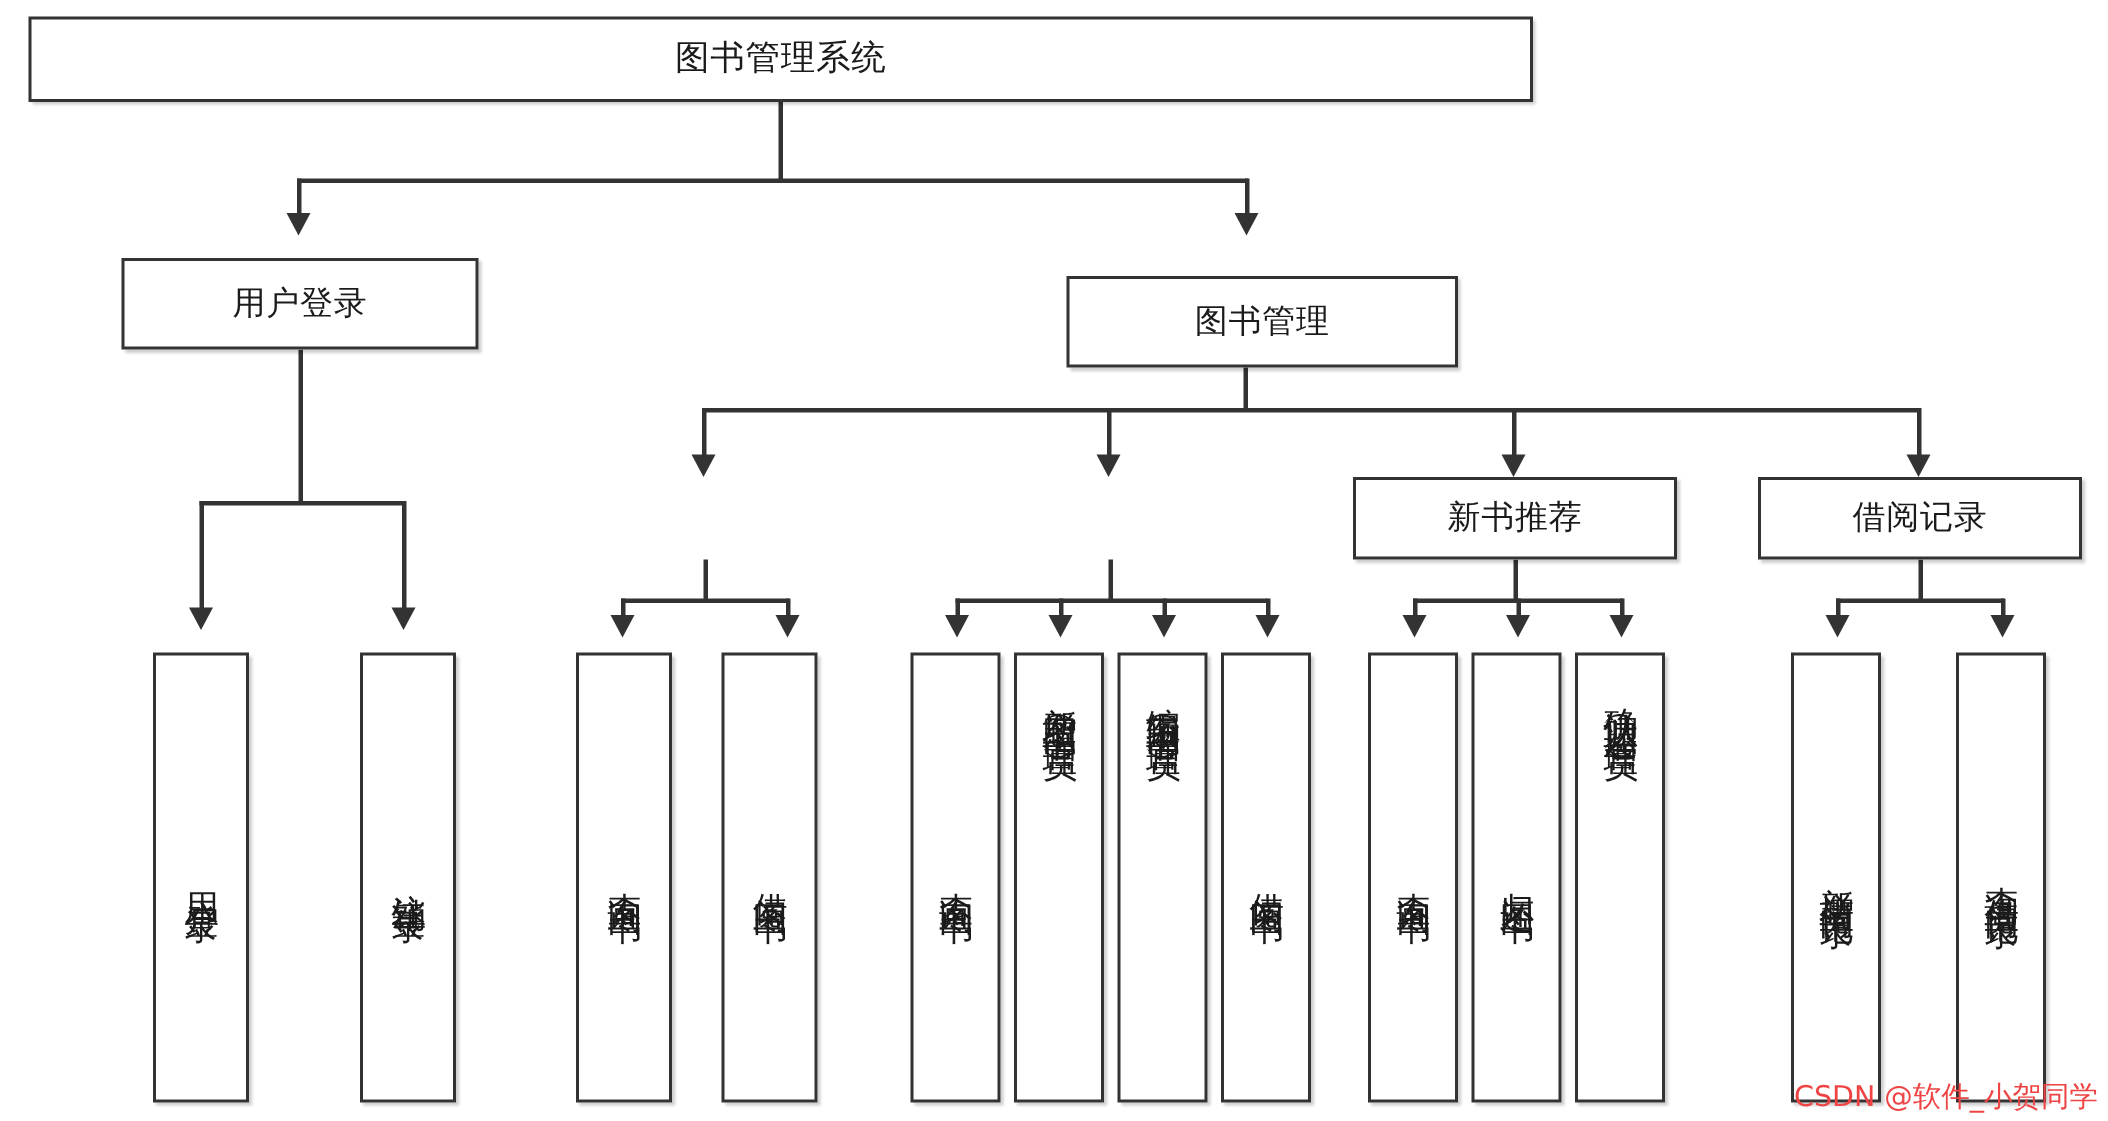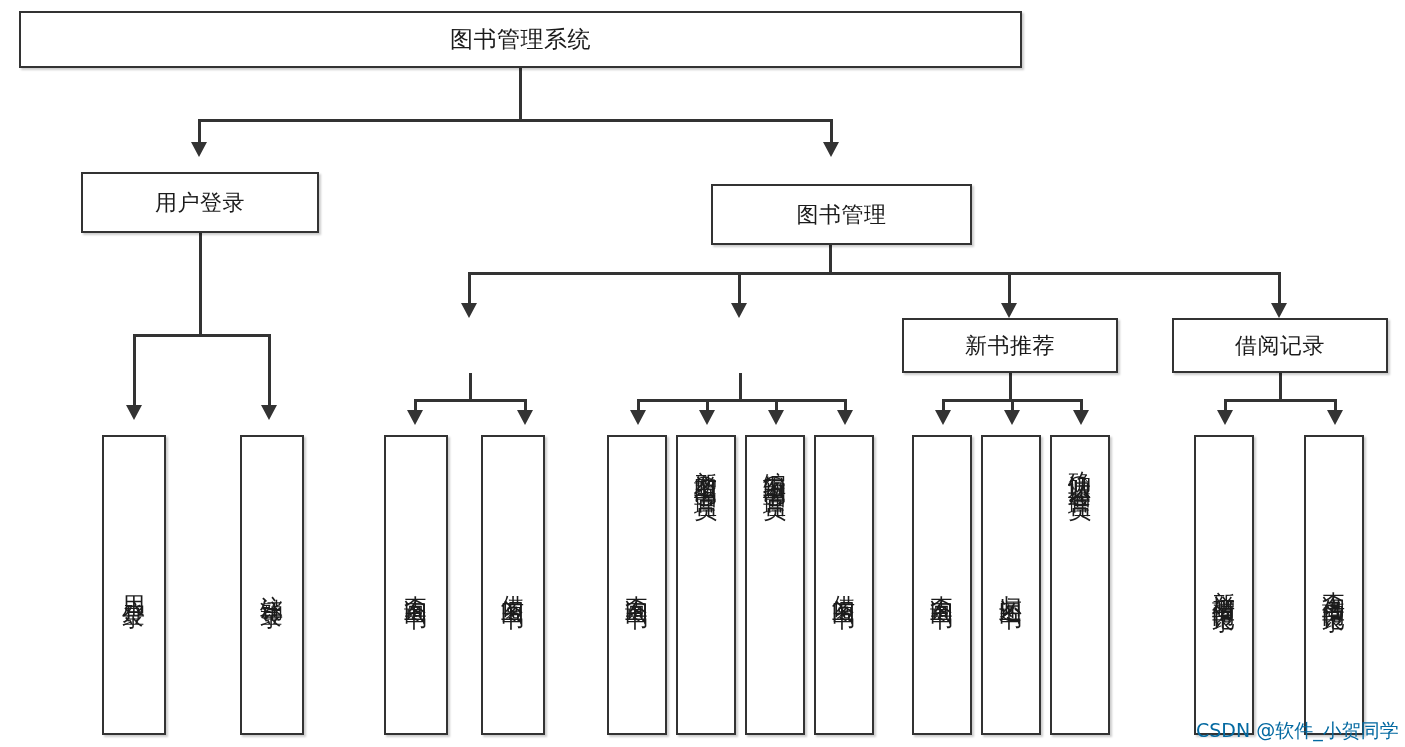--- a/index.html
+++ b/index.html
@@ -69,21 +69,21 @@
     width:0;height:0;
     border-left:8px solid transparent;
     border-right:8px solid transparent;
     border-top:15px solid #333333;
     z-index:2;
   }
   
   #watermark{
     position:absolute;
     font-size:19px;
-    color:#0369a1;
+    color:#ef4444;
     white-space:nowrap;
     z-index:5;
     font-family:"DejaVu Sans","Liberation Sans",sans-serif;
   }
 </style>
 </head>
 <body>
 
 <div id="canvas">
 

